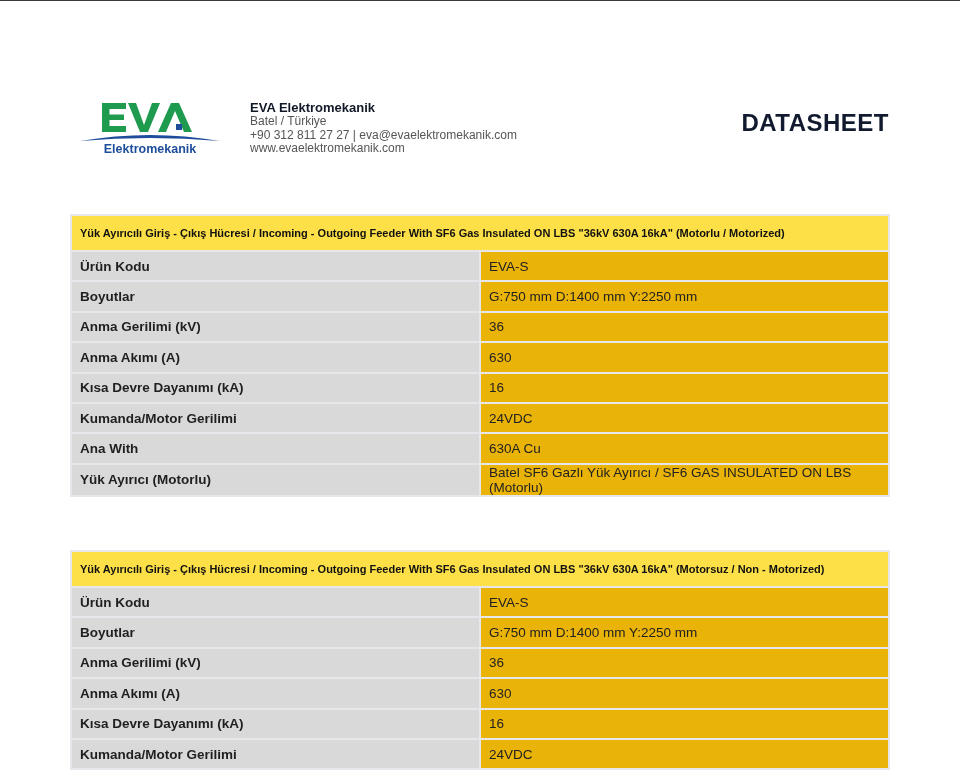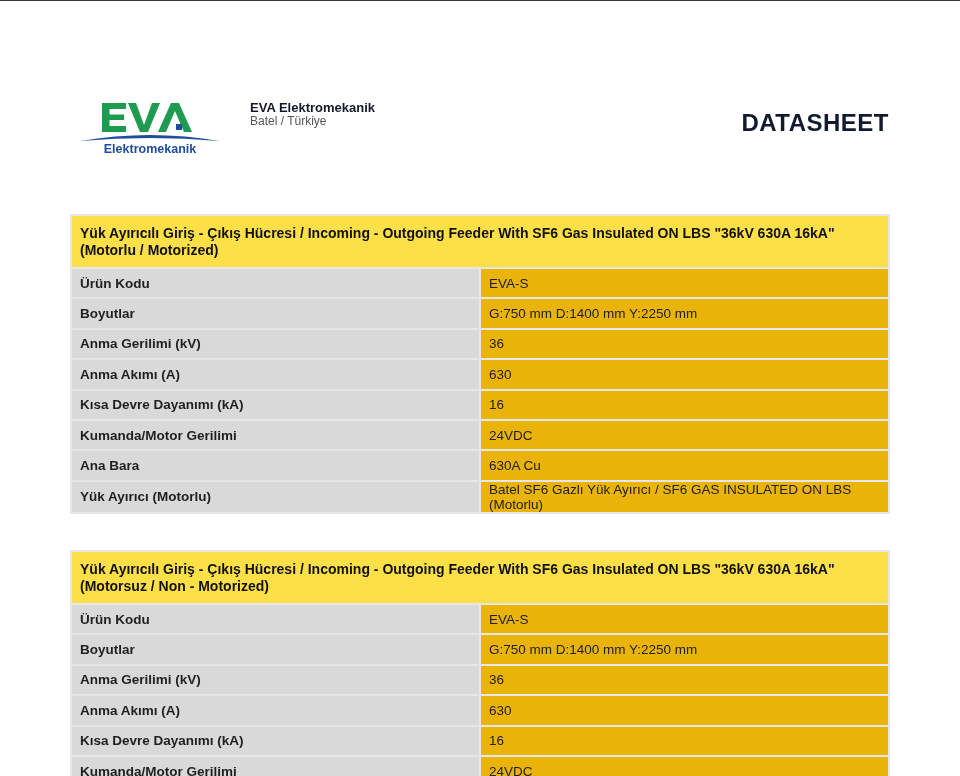--- a/index.html
+++ b/index.html
@@ -8,21 +8,21 @@
   .topline { position: absolute; left: 0; top: 0; width: 960px; height: 1px; background: #3a3a3a; }
 
   .header { position: absolute; left: 70px; top: 96px; width: 820px; height: 70px; }
   .logo { position: absolute; left: 10px; top: 3px; width: 140px; height: 58px; }
   .company { position: absolute; left: 180px; top: 4px; font-size: 12px; line-height: 13.5px; }
   .company .name { font-weight: bold; font-size: 13px; color: #111827; line-height: 15px; }
   .company .line { color: #555555; }
   .doc-title { position: absolute; right: 1px; top: 13px; font-size: 24px; font-weight: bold; color: #111a2e; letter-spacing: 0.5px; text-align: right; }
 
   table.spec { position: absolute; left: 70px; width: 820px; border-collapse: separate; border-spacing: 2px; background: #e5e7eb; table-layout: fixed; }
-  table.spec th { background: #fde047; text-align: left; font-weight: bold; font-size: 14px; line-height: 17px; padding: 9px 8px 8px 8px; color: #111111; }
+  table.spec th { background: #fde047; text-align: left; font-weight: bold; font-size: 11px; line-height: 17px; padding: 9px 8px 8px 8px; color: #111111; }
   table.spec td { height: 28.4px; font-size: 13.5px; padding: 0 8px; vertical-align: middle; }
   table.spec td.lbl { background: #d9d9d9; font-weight: bold; color: #1f1f1f; width: 326px; }
   table.spec td.val { background: #eab308; color: #222222; }
   #table-1 { top: 214px; }
   #table-2 { top: 550px; }
 </style>
 </head>
 <body>
 
 <div class="topline"></div>
@@ -37,20 +37,22 @@
     <path d="M91 4 H99 L112 33 H104 L95 12 L86 33 H78 Z" fill="#1e9b4e"></path>
     <rect x="96" y="25" width="6" height="6" fill="#1e4d9b"></rect>
 
     <path d="M0 42 Q70 30 140 42 Q70 36 0 42 Z" fill="#1e4d9b"></path>
     <text x="70" y="54" text-anchor="middle" font-family="Liberation Sans, sans-serif" font-weight="bold" font-size="12.5" fill="#1e4d9b">Elektromekanik</text>
   </svg>
 
   <div class="company">
     <div class="name">EVA Elektromekanik</div>
     <div class="line">Batel / Türkiye</div>
+    <div class="line">+90 312 811 27 27 | eva@evaelektromekanik.com</div>
+    <div class="line">www.evaelektromekanik.com</div>
   </div>
 
   <div class="doc-title">DATASHEET</div>
 </div>
 
 <table class="spec" id="table-1">
   <thead>
     <tr>
         <th colspan="2">Yük Ayırıcılı Giriş - Çıkış Hücresi / Incoming - Outgoing Feeder With SF6 Gas Insulated ON LBS "36kV 630A 16kA" (Motorlu / Motorized)</th>
       </tr>
@@ -74,21 +76,21 @@
       </tr>
     <tr>
         <td class="lbl">Kısa Devre Dayanımı (kA)</td>
         <td class="val">16</td>
       </tr>
     <tr>
         <td class="lbl">Kumanda/Motor Gerilimi</td>
         <td class="val">24VDC</td>
       </tr>
     <tr>
-        <td class="lbl">Ana Bara</td>
+        <td class="lbl">Ana With</td>
         <td class="val">630A Cu</td>
       </tr>
     <tr>
         <td class="lbl">Yük Ayırıcı (Motorlu)</td>
         <td class="val">Batel SF6 Gazlı Yük Ayırıcı / SF6 GAS INSULATED ON LBS (Motorlu)</td>
       </tr>
   </tbody>
 </table>
 
 <table class="spec" id="table-2">

